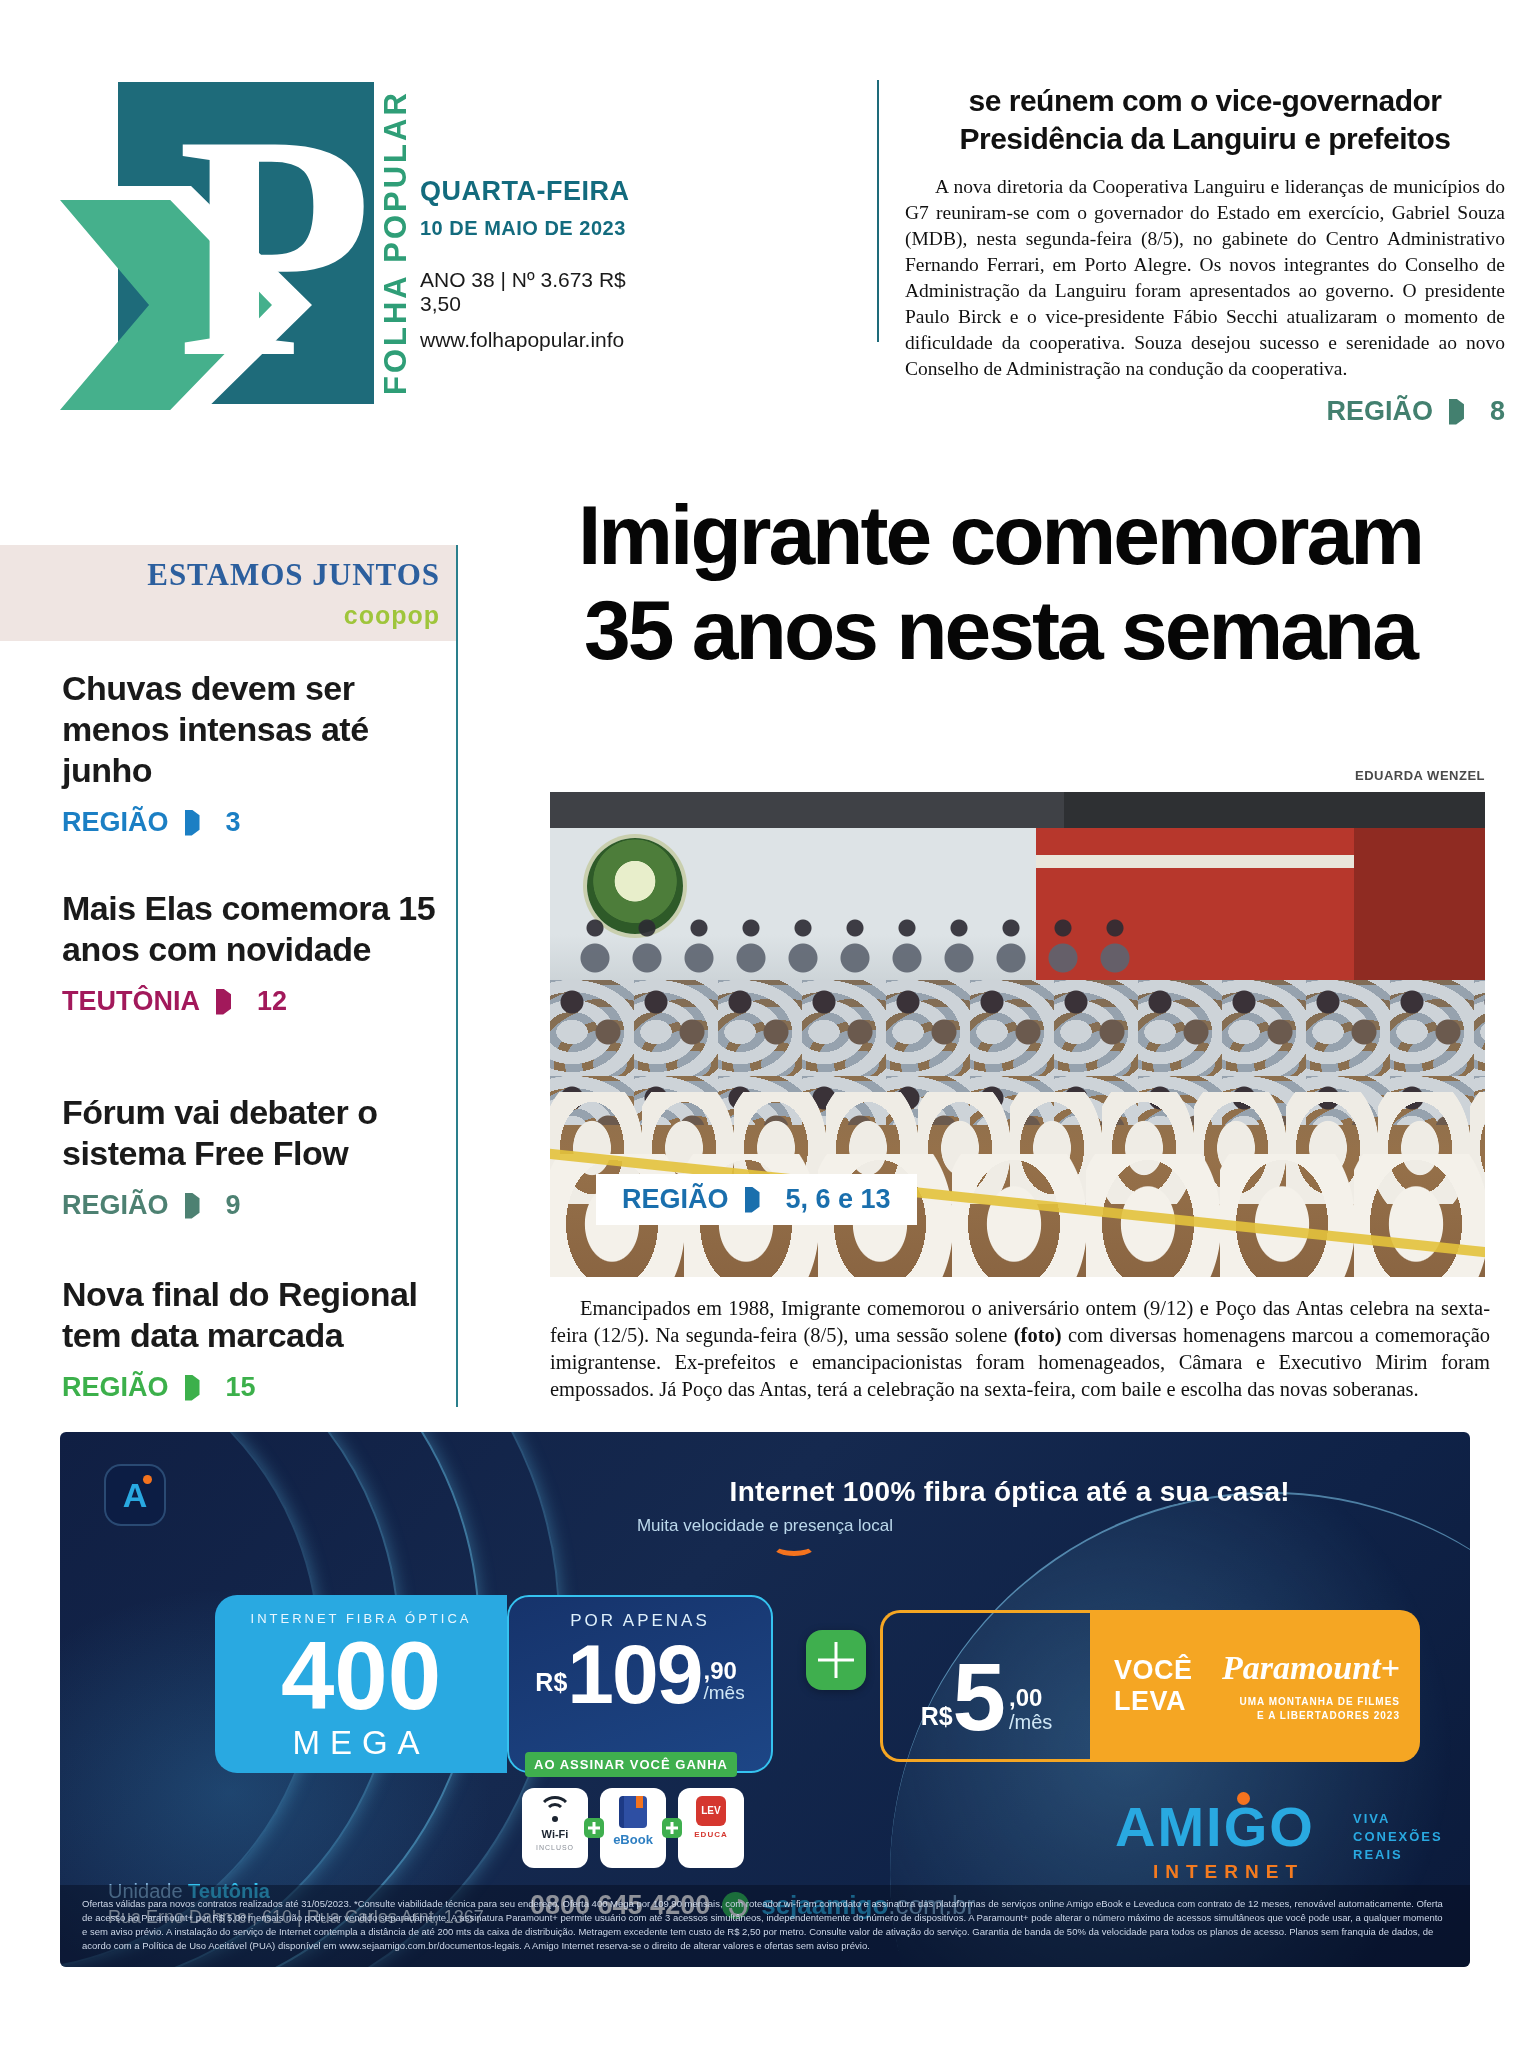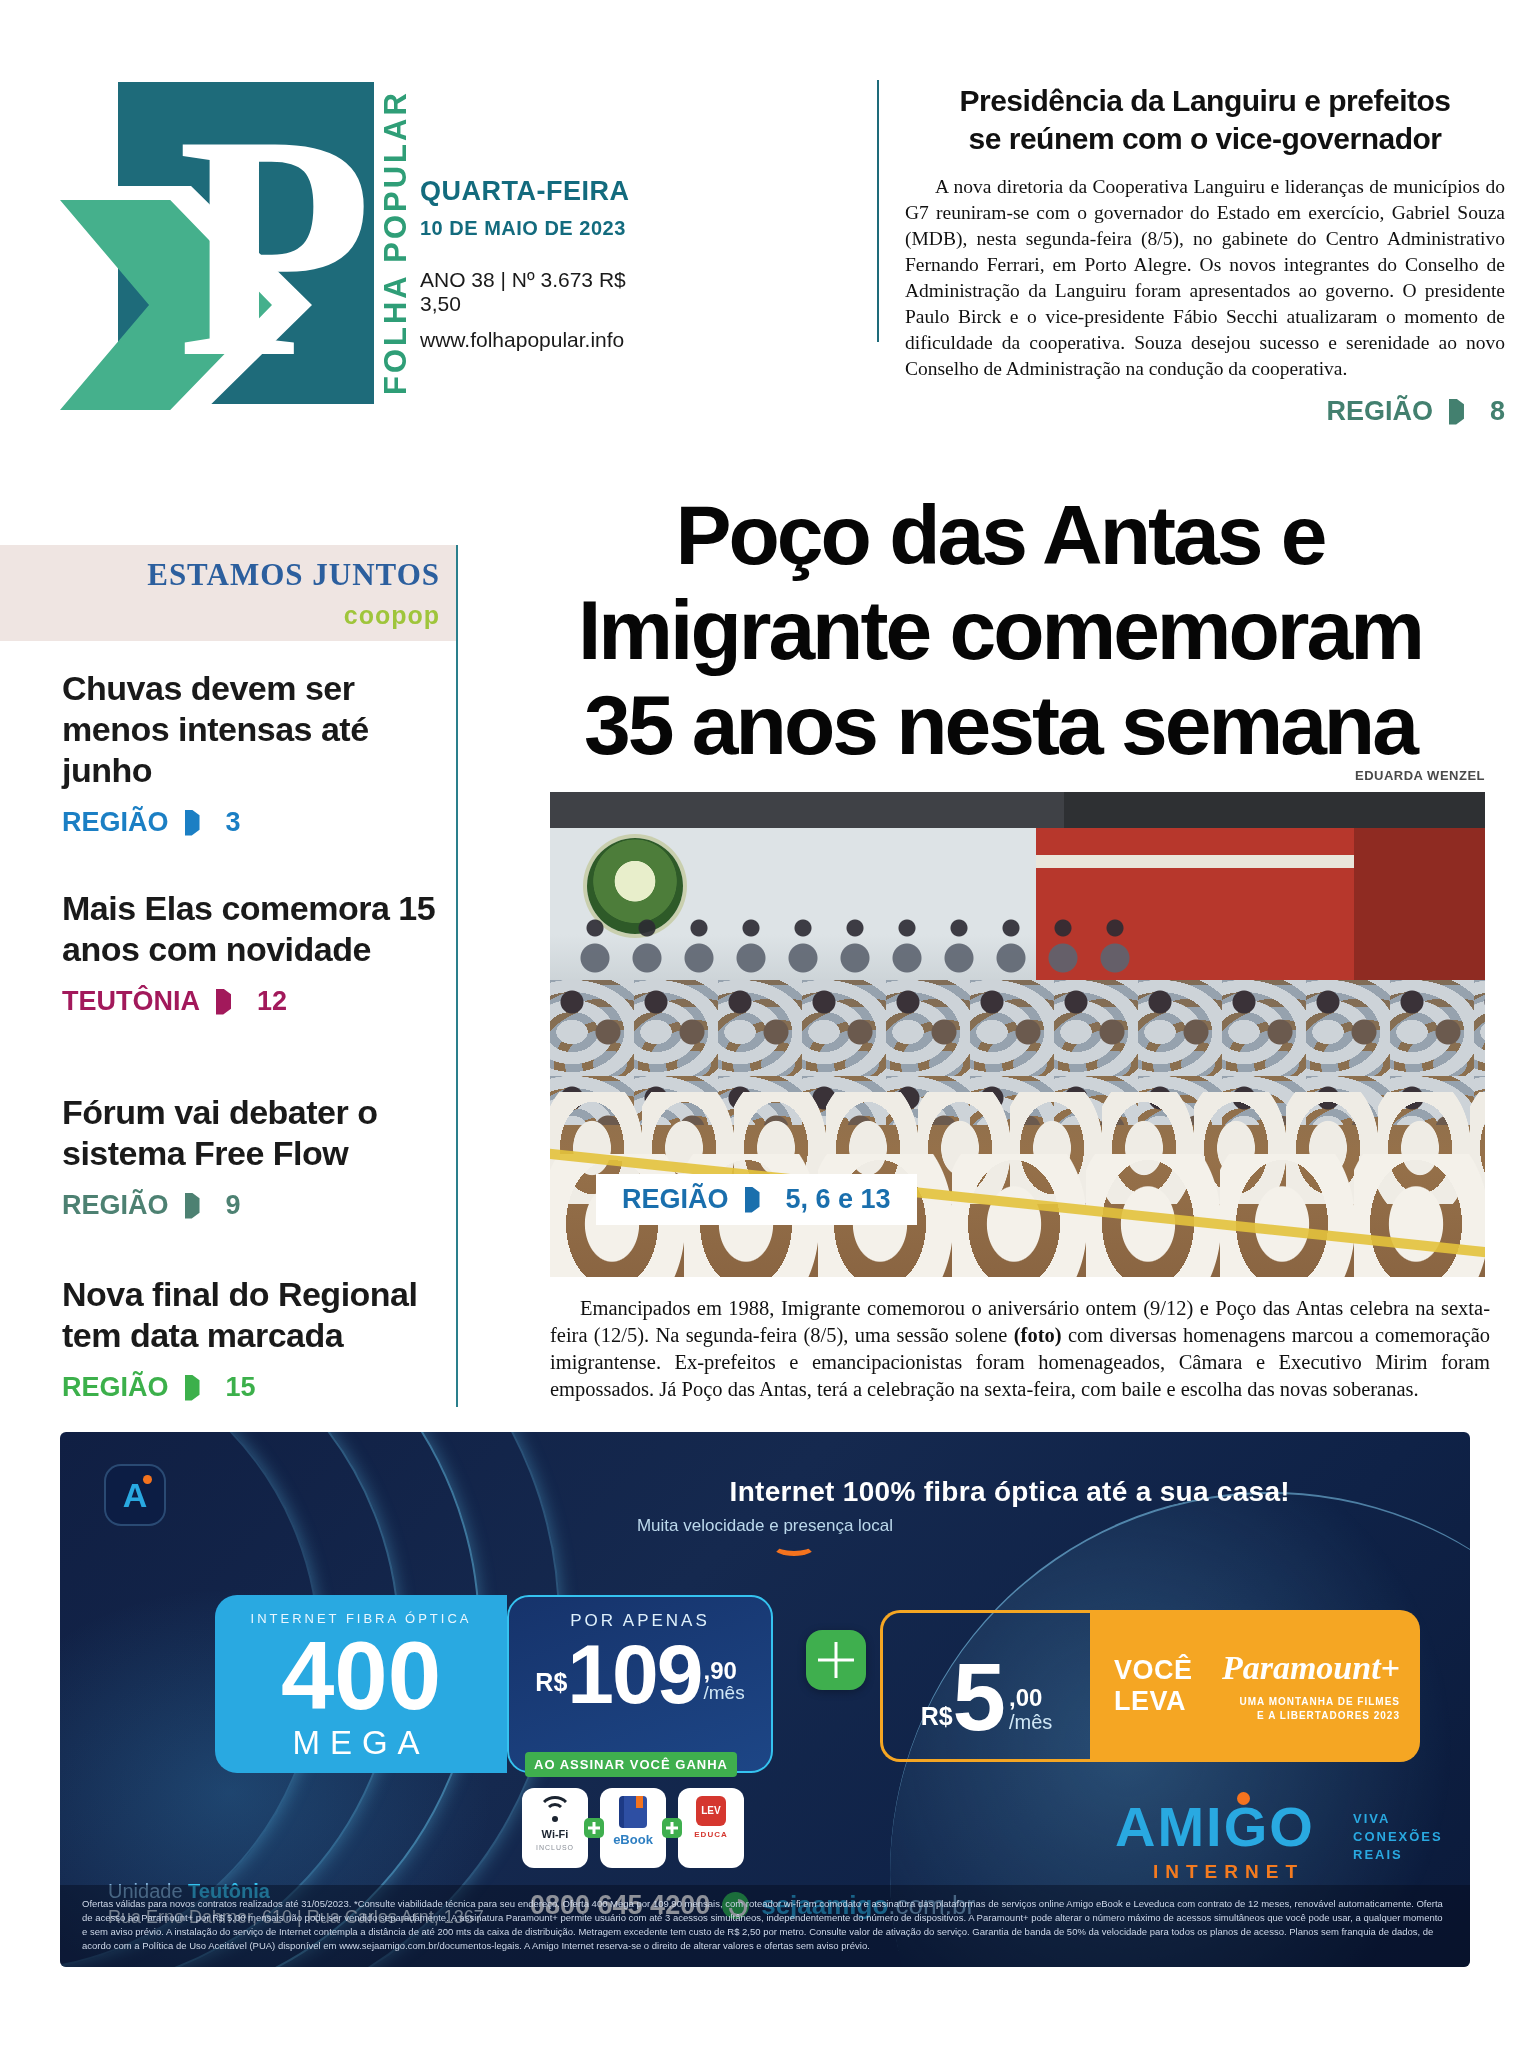--- a/index.html
+++ b/index.html
@@ -228,22 +228,22 @@
     <div class="weekday">QUARTA-FEIRA</div>
     <div class="dateline">10 DE MAIO DE 2023</div>
     <div class="edition">ANO 38 | Nº 3.673 R$ 3,50</div>
     <div class="website">www.folhapopular.info</div>
   </div>
 
   <div class="mast-rule"></div>
 
   <div class="topstory">
     <div class="topstory-title">
+      <div>se reúnem com o vice-governador</div>
       <div>Presidência da Languiru e prefeitos</div>
-      <div>se reúnem com o vice-governador</div>
     </div>
     <div class="topstory-body">A nova diretoria da Cooperativa Languiru e lideranças de municípios do G7 reuniram-se com o governador do Estado em exercício, Gabriel Souza (MDB), nesta segunda-feira (8/5), no gabinete do Centro Administrativo Fernando Ferrari, em Porto Alegre. Os novos integrantes do Conselho de Administração da Languiru foram apresentados ao governo. O presidente Paulo Birck e o vice-presidente Fábio Secchi atualizaram o momento de dificuldade da cooperativa. Souza desejou sucesso e serenidade ao novo Conselho de Administração na condução da cooperativa.</div>
     <div class="tag tag-right" style="color: rgb(67, 128, 111);">
       <span>REGIÃO</span>
       <span class="arrow"></span>
       <span class="tag-page-gap">8</span>
     </div>
   </div>
 
   <div class="promo-banner">
@@ -282,21 +282,20 @@
   <div class="side-item" style="top:1274px;">
     <div class="side-title">Nova final do Regional tem data marcada</div>
     <div class="tag side-tag" style="color: rgb(60, 176, 75);">
       <span>REGIÃO</span>
       <span class="arrow"></span>
       <span class="tag-page-gap">15</span>
     </div>
   </div>
 
   <div class="headline">
-    <div>Poço das Antas e</div>
     <div>Imigrante comemoram</div>
     <div>35 anos nesta semana</div>
   </div>
   <div class="credit">EDUARDA WENZEL</div>
 
   <div class="photo">
     <div class="ph-roof"></div>
     <div class="ph-wall"></div>
     <div class="ph-red"></div>
     <div class="ph-red2"></div>

